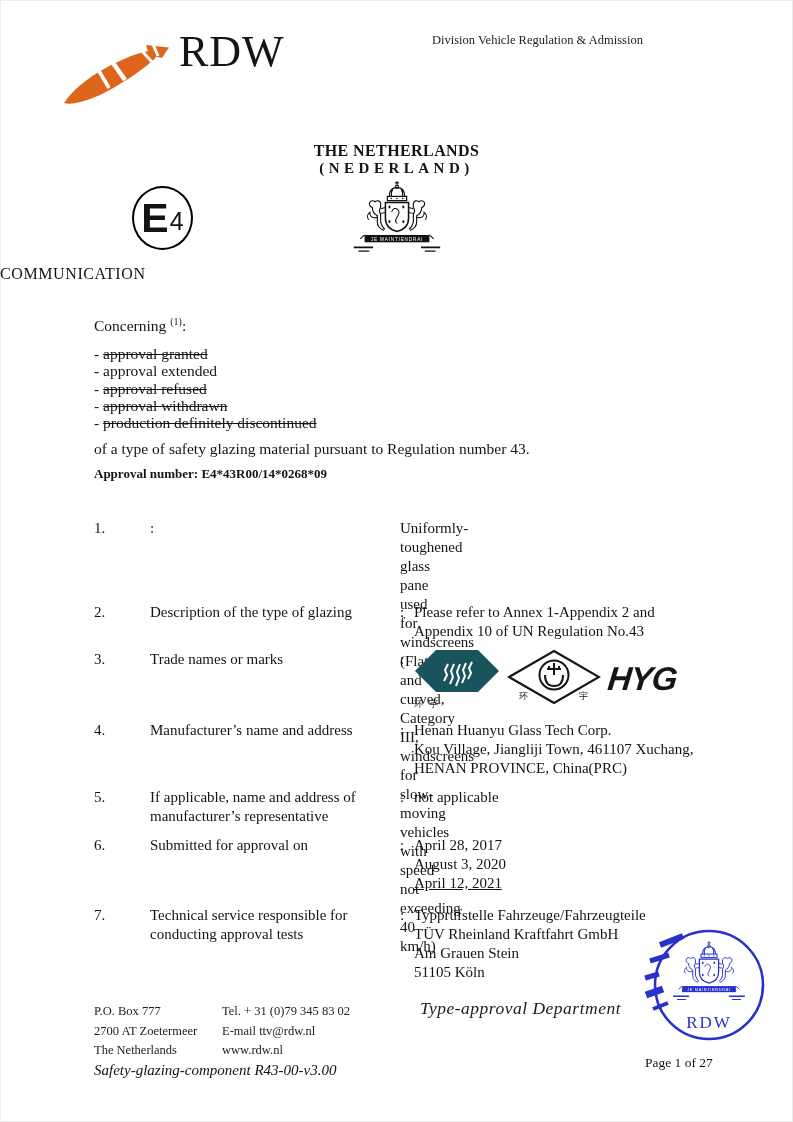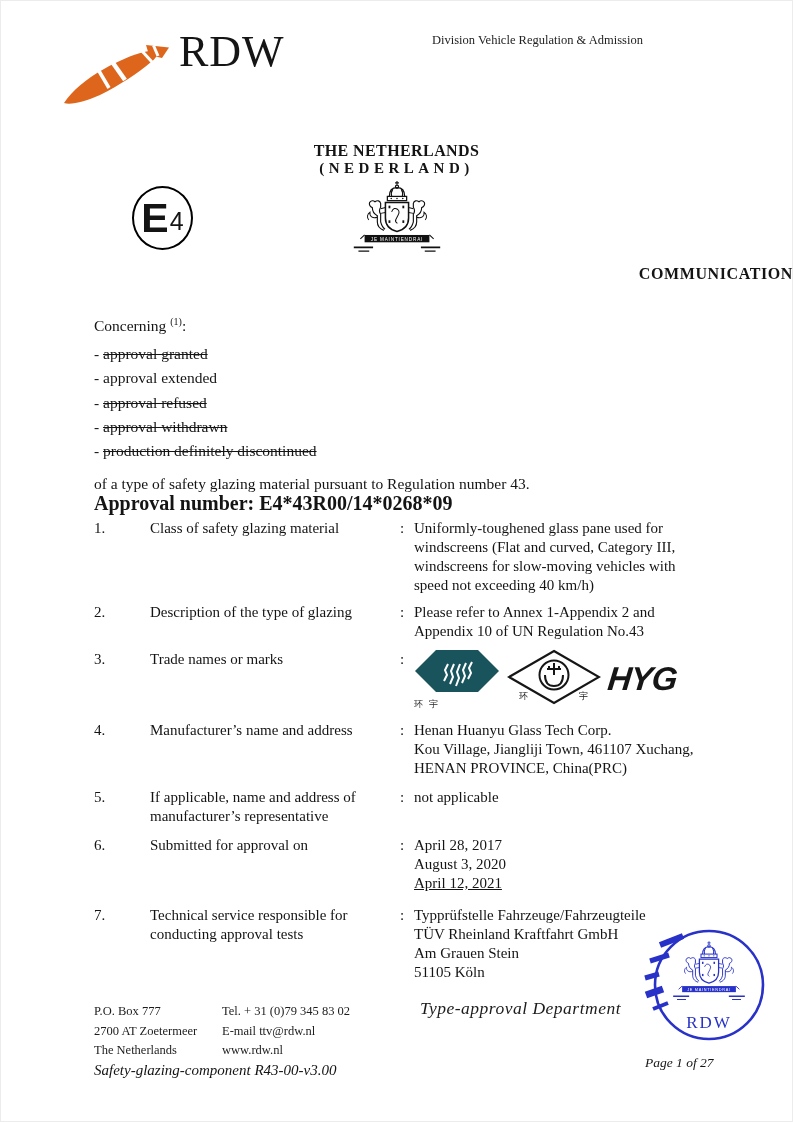--- a/index.html
+++ b/index.html
@@ -8,53 +8,53 @@
     font-family:"Liberation Serif",serif;color:#141414;overflow:hidden;
     box-shadow:inset 0 0 0 1px #ececec;
   }
   
   .hdr-logo{position:absolute;left:62px;top:43px;width:112px;height:66px;}
   .wordmark{position:absolute;left:179px;top:26px;font-size:44px;letter-spacing:1px;color:#151515;}
   .division{position:absolute;left:432px;top:33px;font-size:12.5px;color:#222;}
   
   .country{position:absolute;left:0;right:0;top:142px;text-align:center;font-weight:bold;font-size:16px;letter-spacing:.4px;}
   .country-native{position:absolute;left:0;right:0;top:160px;text-align:center;font-weight:bold;font-size:15px;letter-spacing:4.5px;}
-  .communication{position:absolute;left:0;right:0;top:265px;text-align:right;font-weight:bold;font-size:16px;letter-spacing:.6px;}
+  .communication{position:absolute;left:0;right:0;top:265px;text-align:left;font-weight:normal;font-size:16px;letter-spacing:.6px;}
   .emark{
     position:absolute;left:132px;top:186px;width:57px;height:60px;border:2.5px solid #000;border-radius:50%;
     display:flex;align-items:center;justify-content:center;font-family:"Liberation Sans",sans-serif;
   }
   .emark .e{font-size:41px;font-weight:bold;line-height:1;}
   .emark .n{font-size:25px;line-height:1;margin-left:1px;transform:translateY(3px);}
   .arms-black{position:absolute;left:343px;top:179px;width:108px;height:78px;color:#111;}
   
   .concerning{position:absolute;left:94px;top:316px;width:600px;font-size:15.5px;}
   .concerning .head{margin-bottom:10px;}
   .concerning sup{font-size:10px;}
-  .opt{line-height:17.2px;margin-top:7px;}
+  .opt{line-height:17.2px;}
   .struck{text-decoration:line-through;}
-  .subject{margin-top:16px;}
-  .approval{position:absolute;left:94px;top:492px;font-weight:bold;font-size:20px;}
+  .subject{margin-top:9px;}
+  .approval{position:absolute;left:94px;top:466px;font-weight:bold;font-size:13px;}
   
   .item-row{position:absolute;left:94px;width:616px;display:grid;grid-template-columns:56px 250px 14px auto;}
   .item-row>*{align-self:start;}
   .item-row .cell{font-size:15px;line-height:19px;}
   .u{text-decoration:underline;}
   .logos{display:flex;align-items:center;gap:7px;margin-top:-3px;}
   .hyg{
     font-family:"Liberation Sans",sans-serif;font-weight:bold;font-style:italic;
     font-size:33px;letter-spacing:-1px;transform:skewX(-6deg);color:#161616;line-height:1;
   }
   .cjk{font-size:9px;letter-spacing:6px;color:#2a2a2a;text-align:left;line-height:1;}
   
   .f-address{position:absolute;left:94px;top:1002px;font-size:12.5px;line-height:19.5px;color:#1c1c1c;}
   .f-contact{position:absolute;left:222px;top:1002px;font-size:12.5px;line-height:19.5px;color:#1c1c1c;}
   .f-dept{position:absolute;left:420px;top:998px;font-size:17.5px;font-style:italic;letter-spacing:.5px;color:#1b1b1b;}
   .f-ref{position:absolute;left:94px;top:1062px;font-size:15px;font-style:italic;}
-  .f-page{position:absolute;left:645px;top:1055px;font-size:13.5px;font-style:italic;}
+  .f-page{position:absolute;left:645px;top:1055px;font-size:13.5px;}
   .stamp{position:absolute;left:638px;top:924px;width:132px;height:122px;color:#2832C8;}
   .defs-holder{position:absolute;width:0;height:0;overflow:hidden;}
 </style>
 </head>
 <body>
 
 <svg class="defs-holder" aria-hidden="true">
   <symbol id="arms-symbol" viewBox="0 0 140 100">
     <g fill="none" stroke="currentColor" stroke-width="1.6">
 
@@ -144,23 +144,20 @@
       <span>-</span>
       <span class="struck">production definitely discontinued</span>
     </div>
     <div class="subject">of a type of safety glazing material pursuant to Regulation number 43.</div>
   </div>
 
   <div class="approval">Approval number: E4*43R00/14*0268*09</div>
 
   <div class="item-row" style="top:519px">
     <div class="cell">1.</div>
-    <div class="cell">
-      <div>Class of safety glazing material</div>
-    </div>
     <div class="cell">:</div>
     <div class="cell">
       <div>Uniformly-toughened glass pane used for</div>
       <div>windscreens (Flat and curved, Category III,</div>
       <div>windscreens for slow-moving vehicles with</div>
       <div>speed not exceeding 40 km/h)</div>
     </div>
   </div>
 
   <div class="item-row" style="top:603px">

